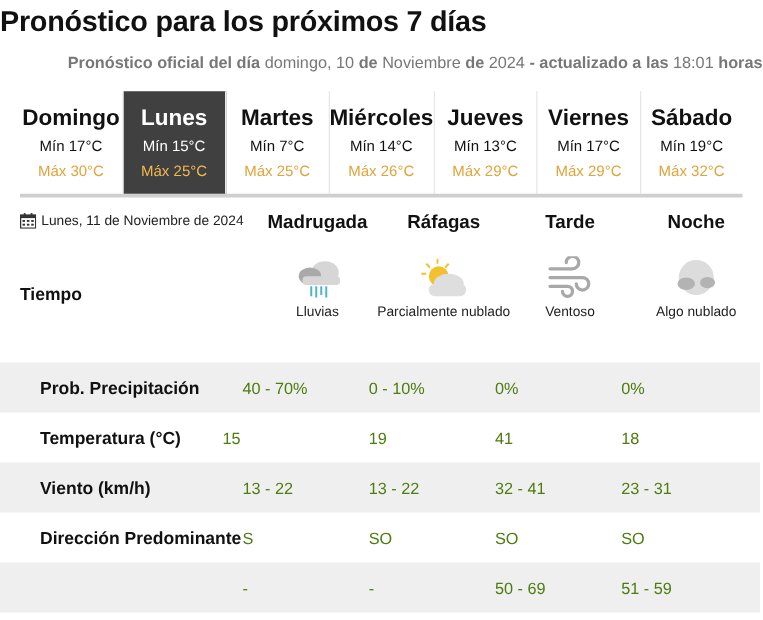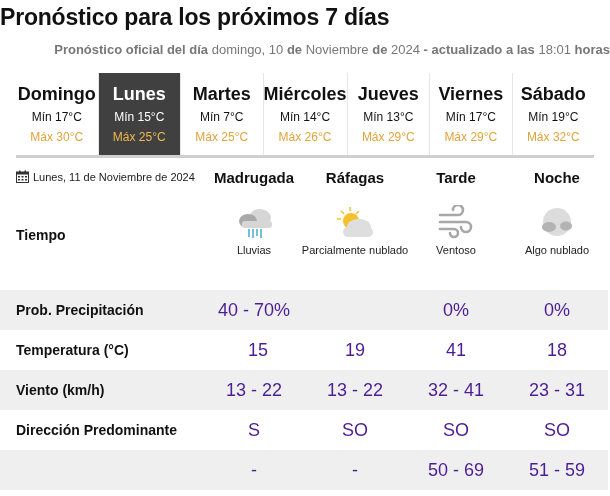--- a/index.html
+++ b/index.html
@@ -31,22 +31,22 @@
     text-align: center; width: 120px; }
 
   .row-label { position: absolute; left: 16px; font-size: 14px; font-weight: bold; color: #111; margin-top: 21px; }
 
   .wx { position: absolute; top: 205px; width: 120px; text-align: center; }
   .wx svg { display: block; margin: 0 auto; }
   .wx .wxtext { font-size: 11px; color: #222; line-height: 15px; margin-top: 2px; }
 
   .trow { position: absolute; left: 0; width: 608px; height: 40px; display: flex; align-items: center; }
   .trow.shade { background: #efefef; }
-  .trow .lbl { width: 195px; padding-left: 16px; font-size: 14px; font-weight: bold; color: #111; }
-  .trow .cell { position: absolute; width: 120px; text-align: center; font-size: 18px; color: #4c1d95; }
+  .trow .lbl { width: 195px; padding-left: 32px; font-size: 14px; font-weight: bold; color: #111; }
+  .trow .cell { position: absolute; width: 120px; text-align: left; font-size: 13px; color: #4d7c0f; }
 </style>
 </head>
 <body>
 
 <div class="title">Pronóstico para los próximos 7 días</div>
 <div class="subtitle">
   <b>Pronóstico oficial del día</b>
   <span>domingo, 10</span>
   <b>de</b>
   <span>Noviembre</span>
@@ -166,27 +166,28 @@
     <circle cx="20" cy="17" r="14" fill="#dcdcdc"></circle>
     <ellipse cx="12" cy="22" rx="7" ry="5" fill="#b3b3b3"></ellipse>
     <ellipse cx="29" cy="21" rx="6" ry="4.5" fill="#b3b3b3"></ellipse>
   </svg>
   <div class="wxtext">Algo nublado</div>
 </div>
 
 <div class="trow shade" style="top:290px">
   <div class="lbl">Prob. Precipitación</div>
   <div class="cell" style="left:194px">40 - 70%</div>
+  <div class="cell" style="left:295px">0 - 10%</div>
   <div class="cell" style="left:396px">0%</div>
   <div class="cell" style="left:497px">0%</div>
 </div>
 
 <div class="trow" style="top:330px">
   <div class="lbl">Temperatura (°C)</div>
-  <div class="cell" style="left:198px">15</div>
+  <div class="cell" style="left:178px">15</div>
   <div class="cell" style="left:295px">19</div>
   <div class="cell" style="left:396px">41</div>
   <div class="cell" style="left:497px">18</div>
 </div>
 
 <div class="trow shade" style="top:370px">
   <div class="lbl">Viento (km/h)</div>
   <div class="cell" style="left:194px">13 - 22</div>
   <div class="cell" style="left:295px">13 - 22</div>
   <div class="cell" style="left:396px">32 - 41</div>

